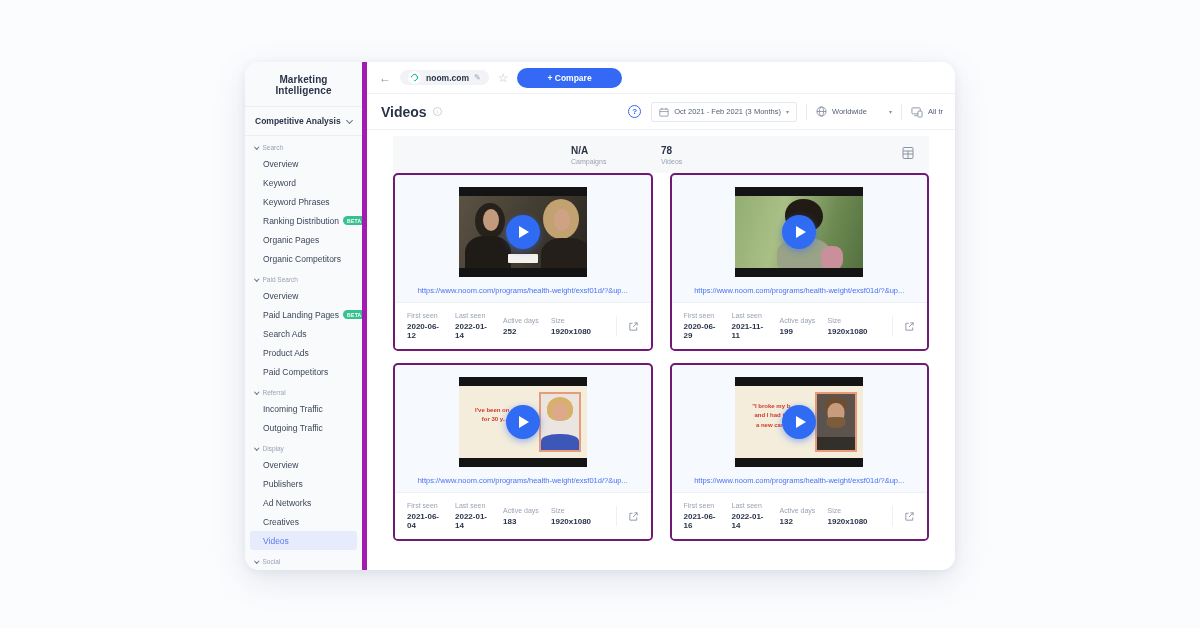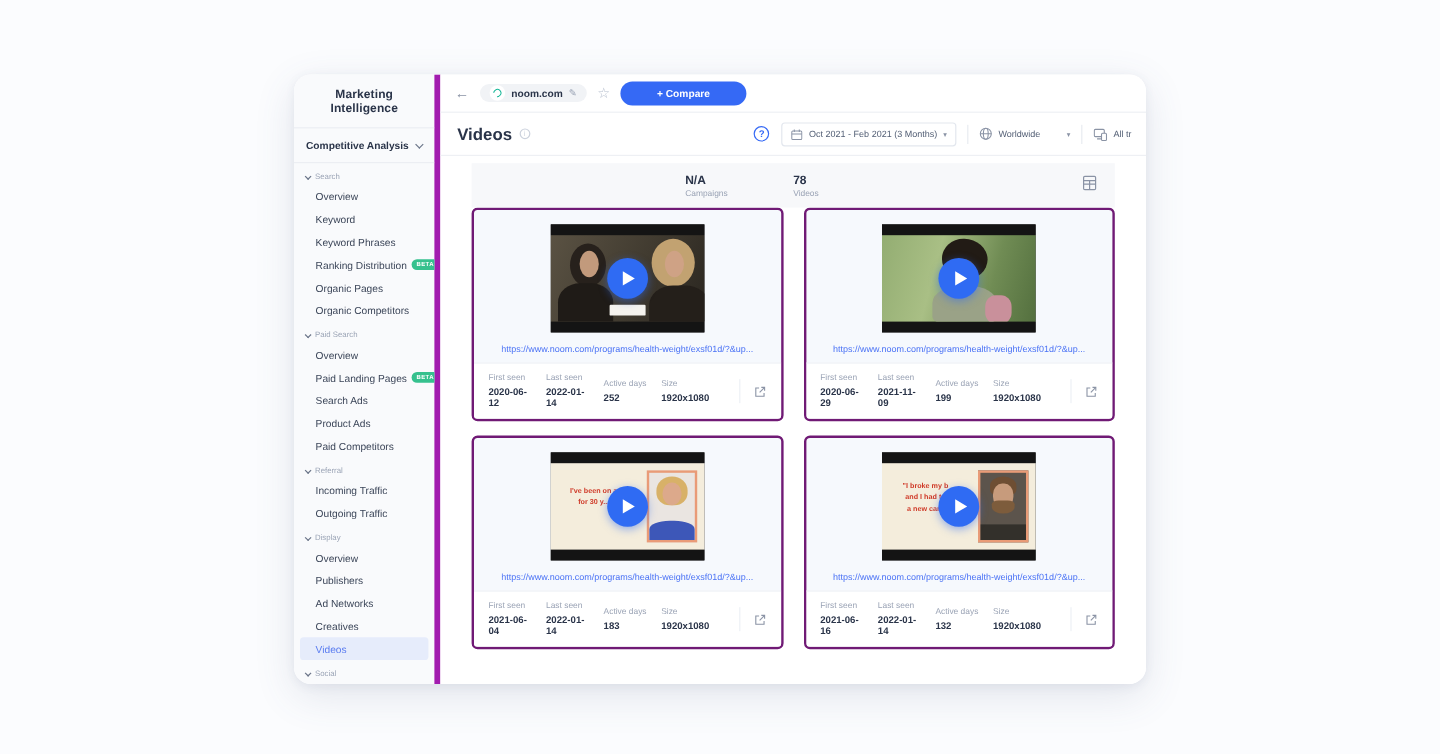--- a/index.html
+++ b/index.html
@@ -350,21 +350,21 @@
             </div>
             <div class="url">https://www.noom.com/programs/health-weight/exsf01d/?&amp;up...</div>
           </div>
           <div class="card-stats">
             <div class="cs w1">
                 <div class="sl">First seen</div>
                 <div class="sv">2020-06-29</div>
               </div>
             <div class="cs w2">
                 <div class="sl">Last seen</div>
-                <div class="sv">2021-11-09</div>
+                <div class="sv">2021-11-11</div>
               </div>
             <div class="cs w3">
                 <div class="sl">Active days</div>
                 <div class="sv">199</div>
               </div>
             <div class="cs w4">
                 <div class="sl">Size</div>
                 <div class="sv">1920x1080</div>
               </div>
             <span class="ext">

